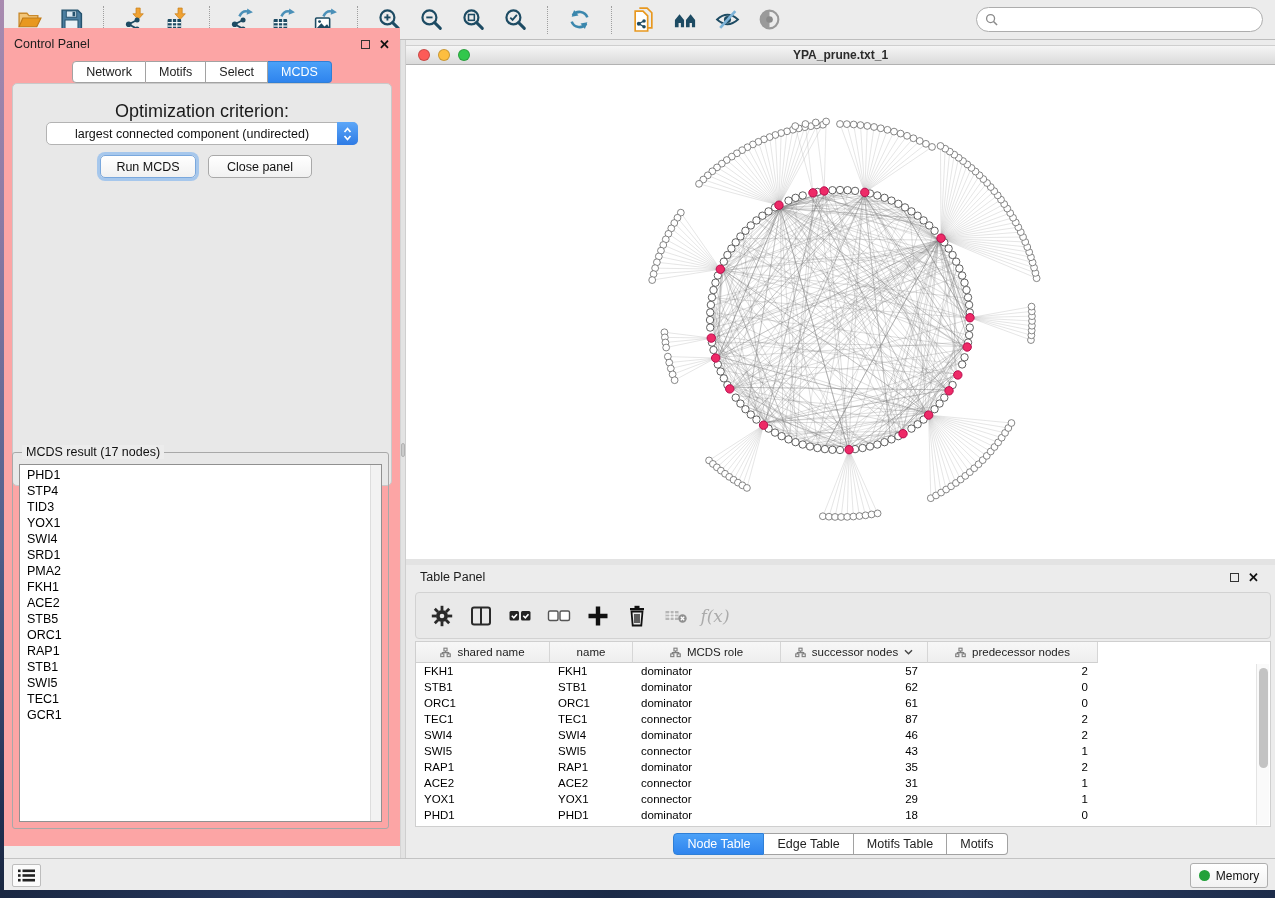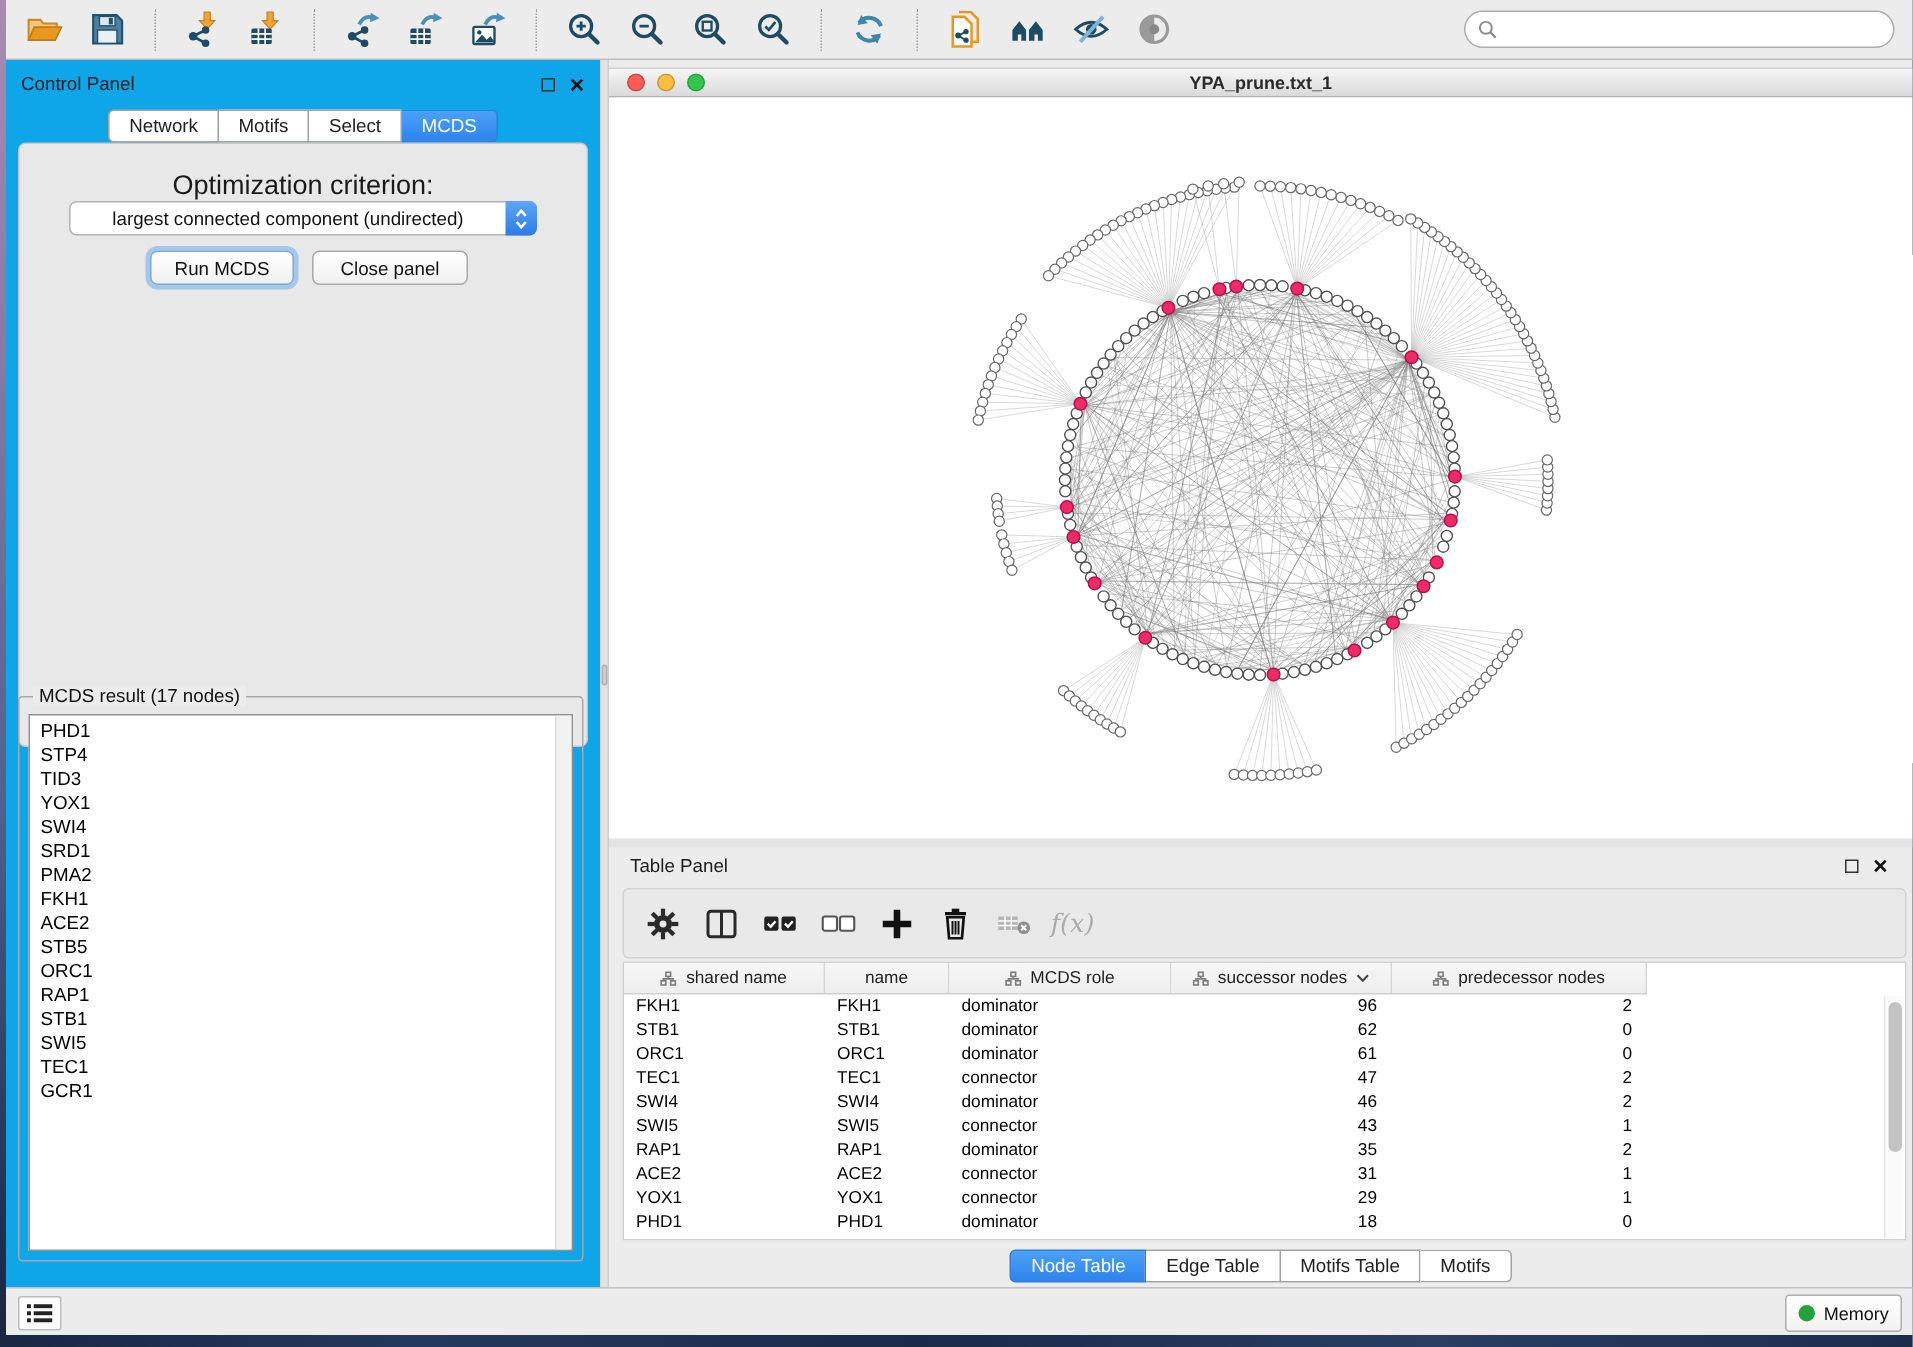--- a/index.html
+++ b/index.html
@@ -16,21 +16,21 @@
     border-bottom:1px solid #bdbdbd;display:flex;align-items:center;padding:0 12px;gap:15px}
   .tbtn{width:27px;height:27px;display:flex;align-items:center;justify-content:center;flex:0 0 auto}
   .tbtn svg{width:25px;height:25px}
   .tsep{width:1px;height:28px;border-left:1px dotted #9f9f9f;margin:0 3px;flex:0 0 auto}
   .search-wrap{margin-left:auto;width:287px;height:25px;border:1px solid #adadad;border-radius:13px;
     background:#fff;display:flex;align-items:center;padding:0 8px;gap:5px}
   .search-wrap svg{flex:0 0 auto}
   .search-wrap input{border:none;outline:none;flex:1;font-size:12px;background:transparent;font-family:"Liberation Sans",sans-serif}
 
   
-  .control-panel{position:absolute;left:0;top:40px;width:396px;height:818px;background:#0ea5e9}
+  .control-panel{position:absolute;left:0;top:28px;width:396px;height:818px;background:#fca5a5}
   .panel-title-row{position:absolute;left:0;top:5px;width:100%;height:22px;display:flex;align-items:center;padding:0 10px;font-size:12.5px}
   .win-icons{margin-left:auto;display:flex;align-items:center;gap:9px}
   .float-ic{width:9px;height:9px;border:1.5px solid #333}
   .close-ic{font-size:13px;font-weight:bold;color:#111;line-height:9px}
   .seg{display:flex}
   .seg-btn{background:#fff;border:1px solid #a2a2a2;border-left:none;padding:2px 13px;font-size:12.5px;color:#222;line-height:16px;cursor:default}
   .seg-btn:first-child{border-left:1px solid #a2a2a2;border-radius:4px 0 0 4px}
   .seg-btn:last-child{border-radius:0 4px 4px 0}
   .seg-btn.active{background:linear-gradient(#4ba1f8,#2f84ee);border-color:#2f7fd6;color:#fff}
   .cp-tabs{position:absolute;top:33px;left:0;width:100%;display:flex;justify-content:center}
@@ -1193,42 +1193,42 @@
                 </g>
               </svg>
               <span class="th-label">predecessor nodes</span>
             </div>
           </div>
         <div class="tbody">
             <div class="tr">
               <div class="td left" style="width: 134px;">FKH1</div>
               <div class="td left" style="width: 83px;">FKH1</div>
               <div class="td left" style="width: 148px;">dominator</div>
-              <div class="td num" style="width: 147px;">96</div>
+              <div class="td num" style="width: 147px;">57</div>
               <div class="td num" style="width: 170px;">2</div>
             </div>
             <div class="tr">
               <div class="td left" style="width: 134px;">STB1</div>
               <div class="td left" style="width: 83px;">STB1</div>
               <div class="td left" style="width: 148px;">dominator</div>
               <div class="td num" style="width: 147px;">62</div>
               <div class="td num" style="width: 170px;">0</div>
             </div>
             <div class="tr">
               <div class="td left" style="width: 134px;">ORC1</div>
               <div class="td left" style="width: 83px;">ORC1</div>
               <div class="td left" style="width: 148px;">dominator</div>
               <div class="td num" style="width: 147px;">61</div>
               <div class="td num" style="width: 170px;">0</div>
             </div>
             <div class="tr">
               <div class="td left" style="width: 134px;">TEC1</div>
               <div class="td left" style="width: 83px;">TEC1</div>
               <div class="td left" style="width: 148px;">connector</div>
-              <div class="td num" style="width: 147px;">47</div>
+              <div class="td num" style="width: 147px;">87</div>
               <div class="td num" style="width: 170px;">2</div>
             </div>
             <div class="tr">
               <div class="td left" style="width: 134px;">SWI4</div>
               <div class="td left" style="width: 83px;">SWI4</div>
               <div class="td left" style="width: 148px;">dominator</div>
               <div class="td num" style="width: 147px;">46</div>
               <div class="td num" style="width: 170px;">2</div>
             </div>
             <div class="tr">

